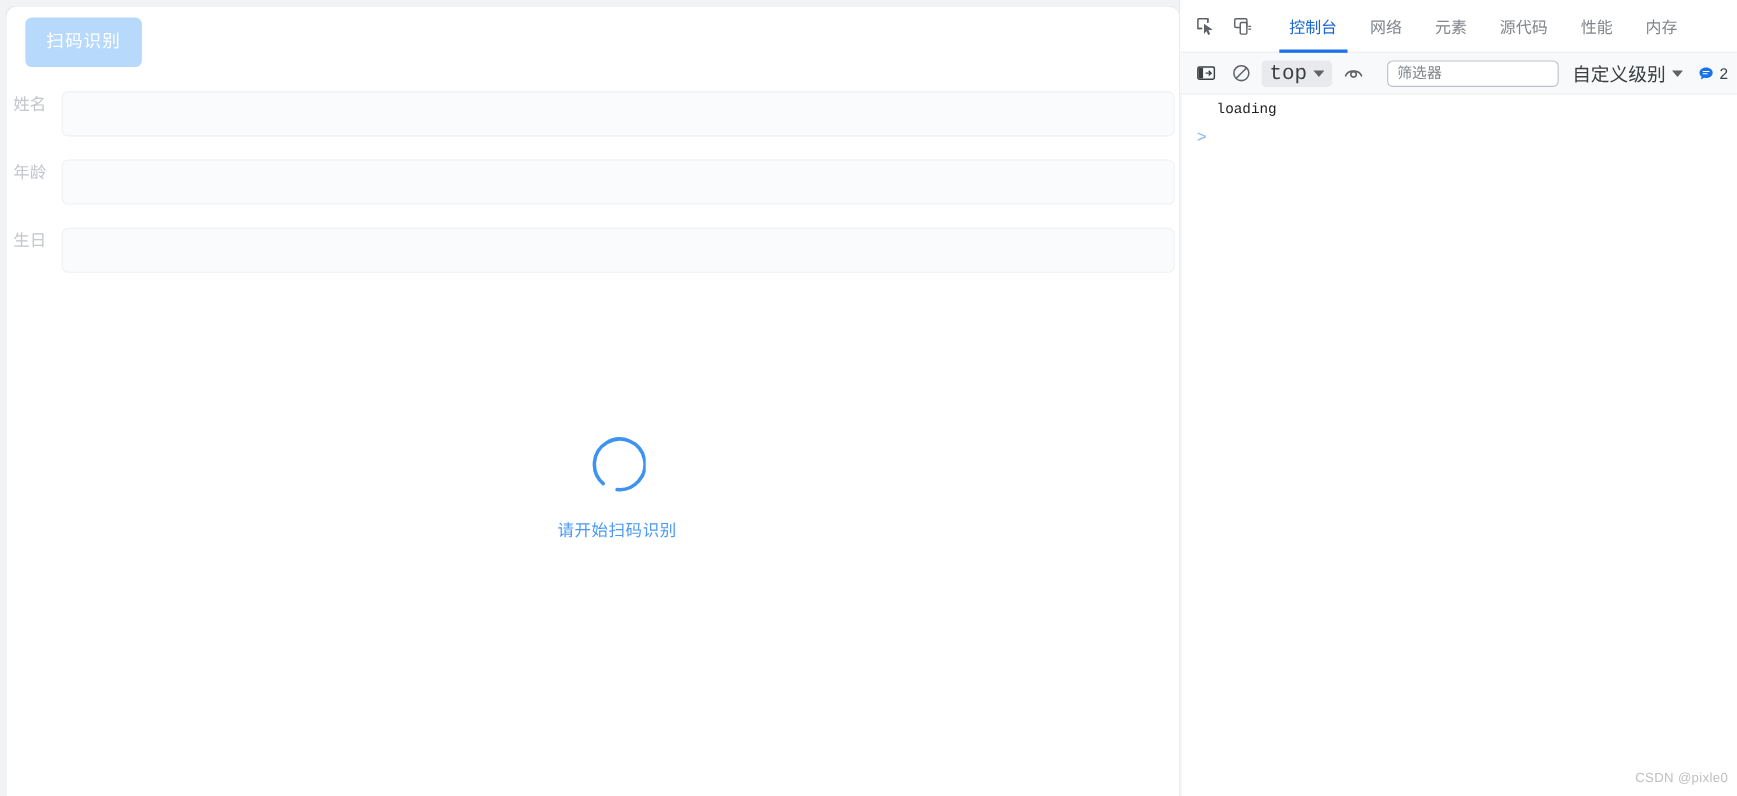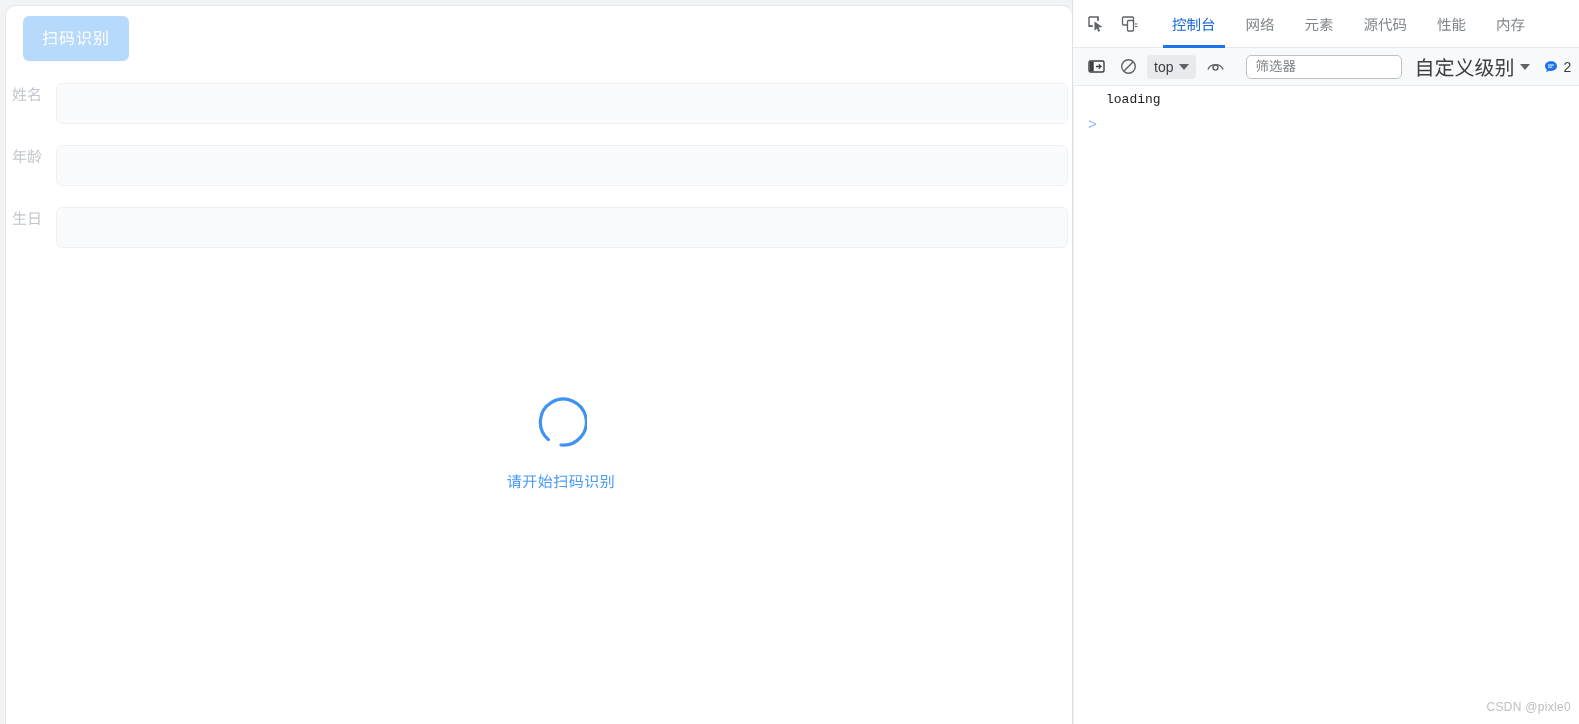--- a/index.html
+++ b/index.html
@@ -187,25 +187,25 @@
     flex: 0 0 auto;
   }
   .ctx-select {
     display: flex;
     align-items: center;
     gap: 6px;
     height: 24px;
     padding: 0 7px;
     background: #e8eaed;
     border-radius: 4px;
-    font-size: 14px;
+    font-size: 19px;
     color: #3c4043;
     cursor: default;
     flex: 0 0 auto;
-    font-family: Liberation Sans, sans-serif;
+    font-family: Liberation Mono, monospace;
   }
   .caret {
     width: 0; height: 0;
     border-left: 5px solid transparent;
     border-right: 5px solid transparent;
     border-top: 6px solid #5f6368;
     flex: 0 0 auto;
   }
   .filter-input {
     width: 156px;
@@ -218,21 +218,21 @@
     outline: none;
     color: #3c4043;
     margin-left: 12px;
     font-family: "Liberation Sans", "DejaVu Sans", sans-serif;
   }
   .filter-input::placeholder { color: #80868b; }
   .level-select {
     display: flex;
     align-items: center;
     gap: 6px;
-    font-size: 20px;
+    font-size: 17px;
     color: #3c4043;
     cursor: default;
     margin-left: 6px;
     white-space: nowrap;
   }
   .msg-badge {
     display: flex;
     align-items: center;
     gap: 5px;
     margin-left: 8px;

